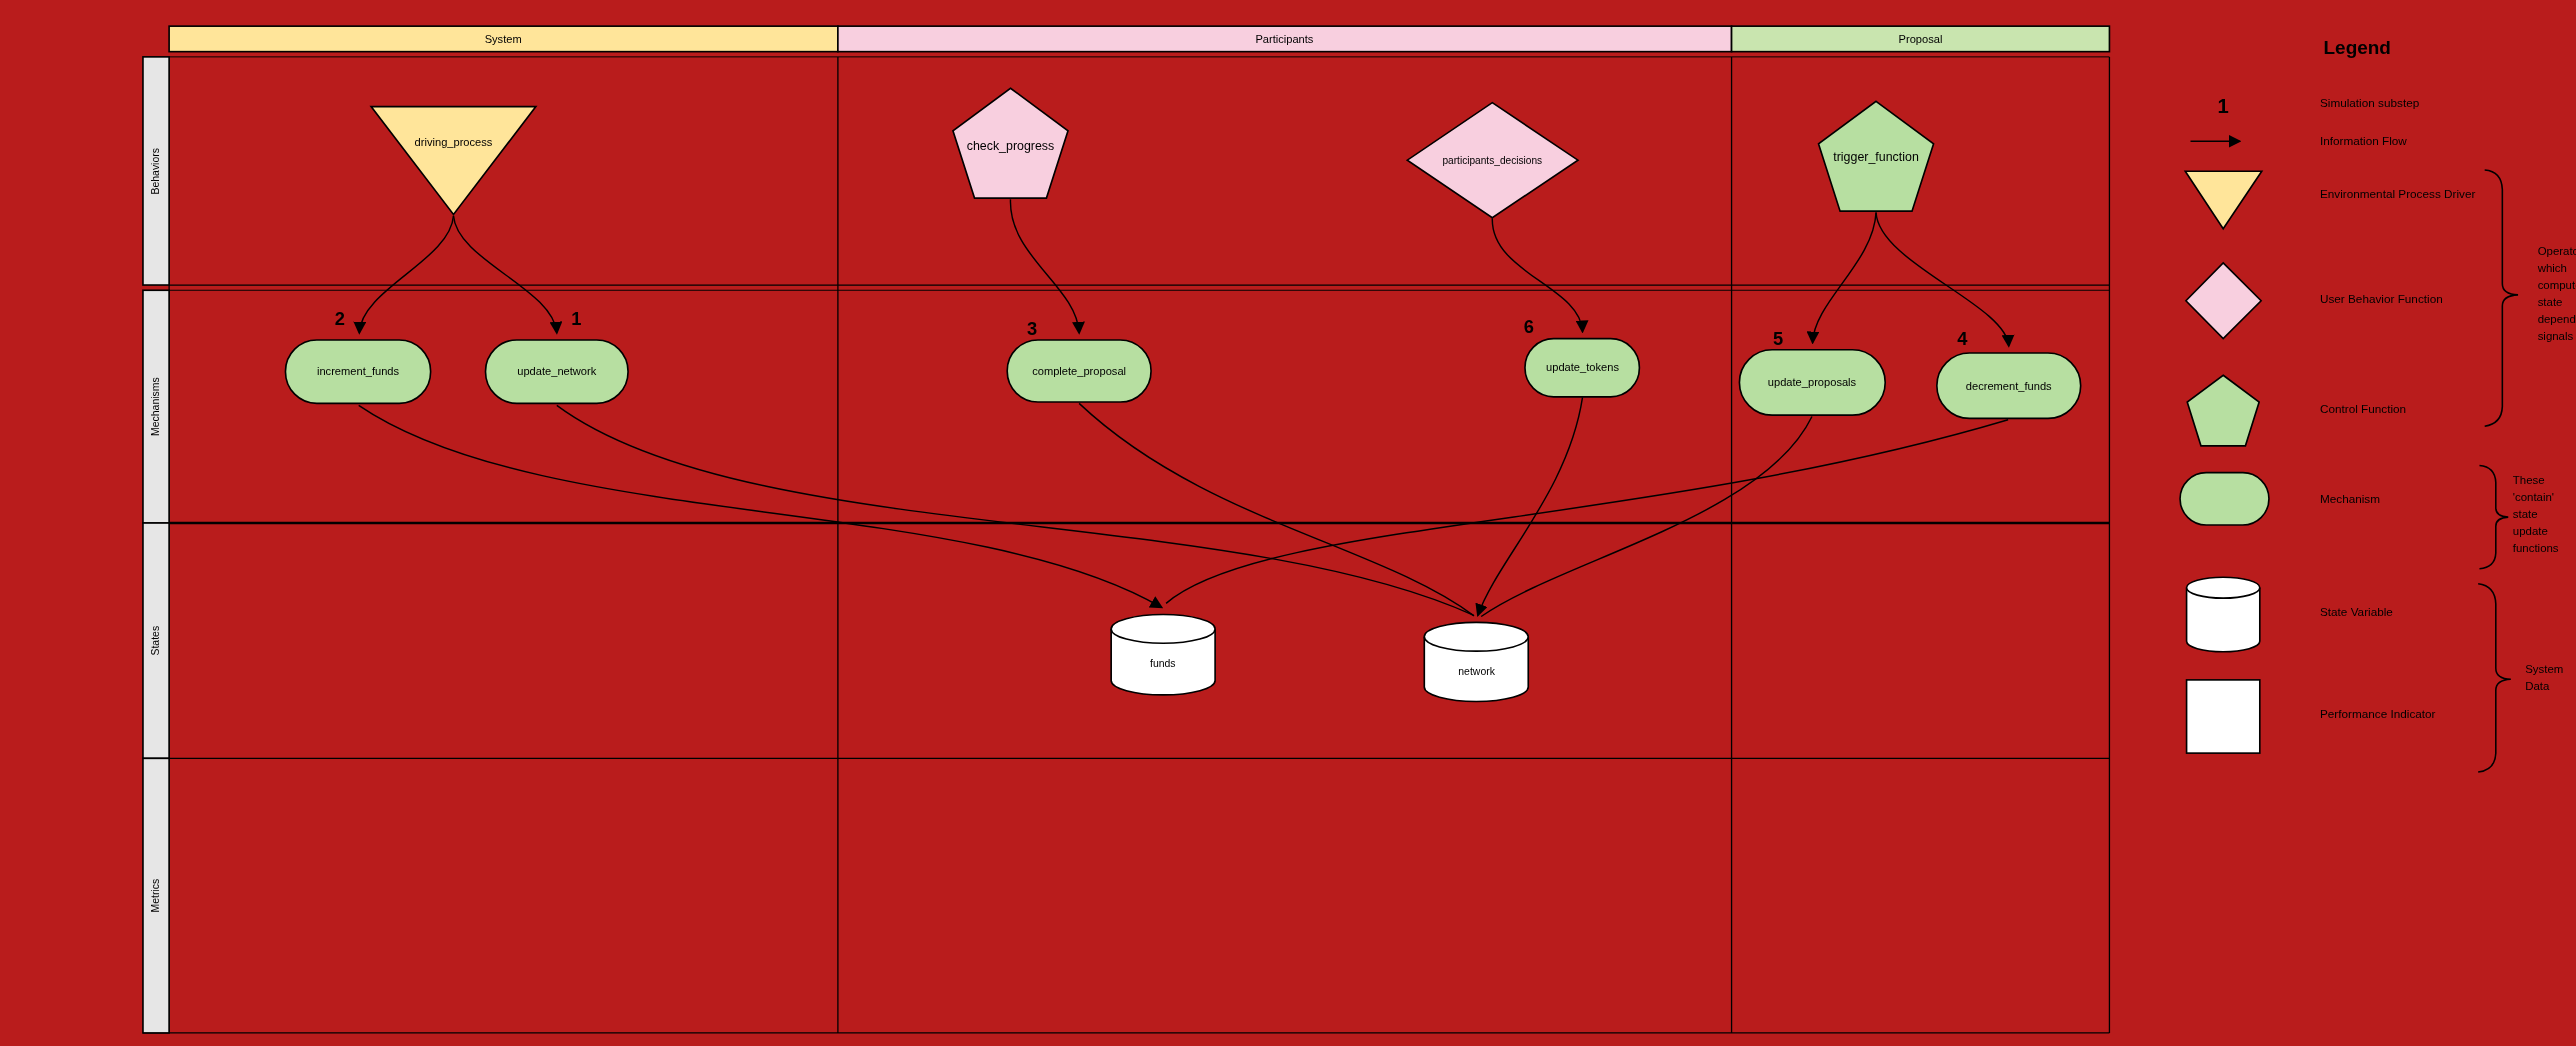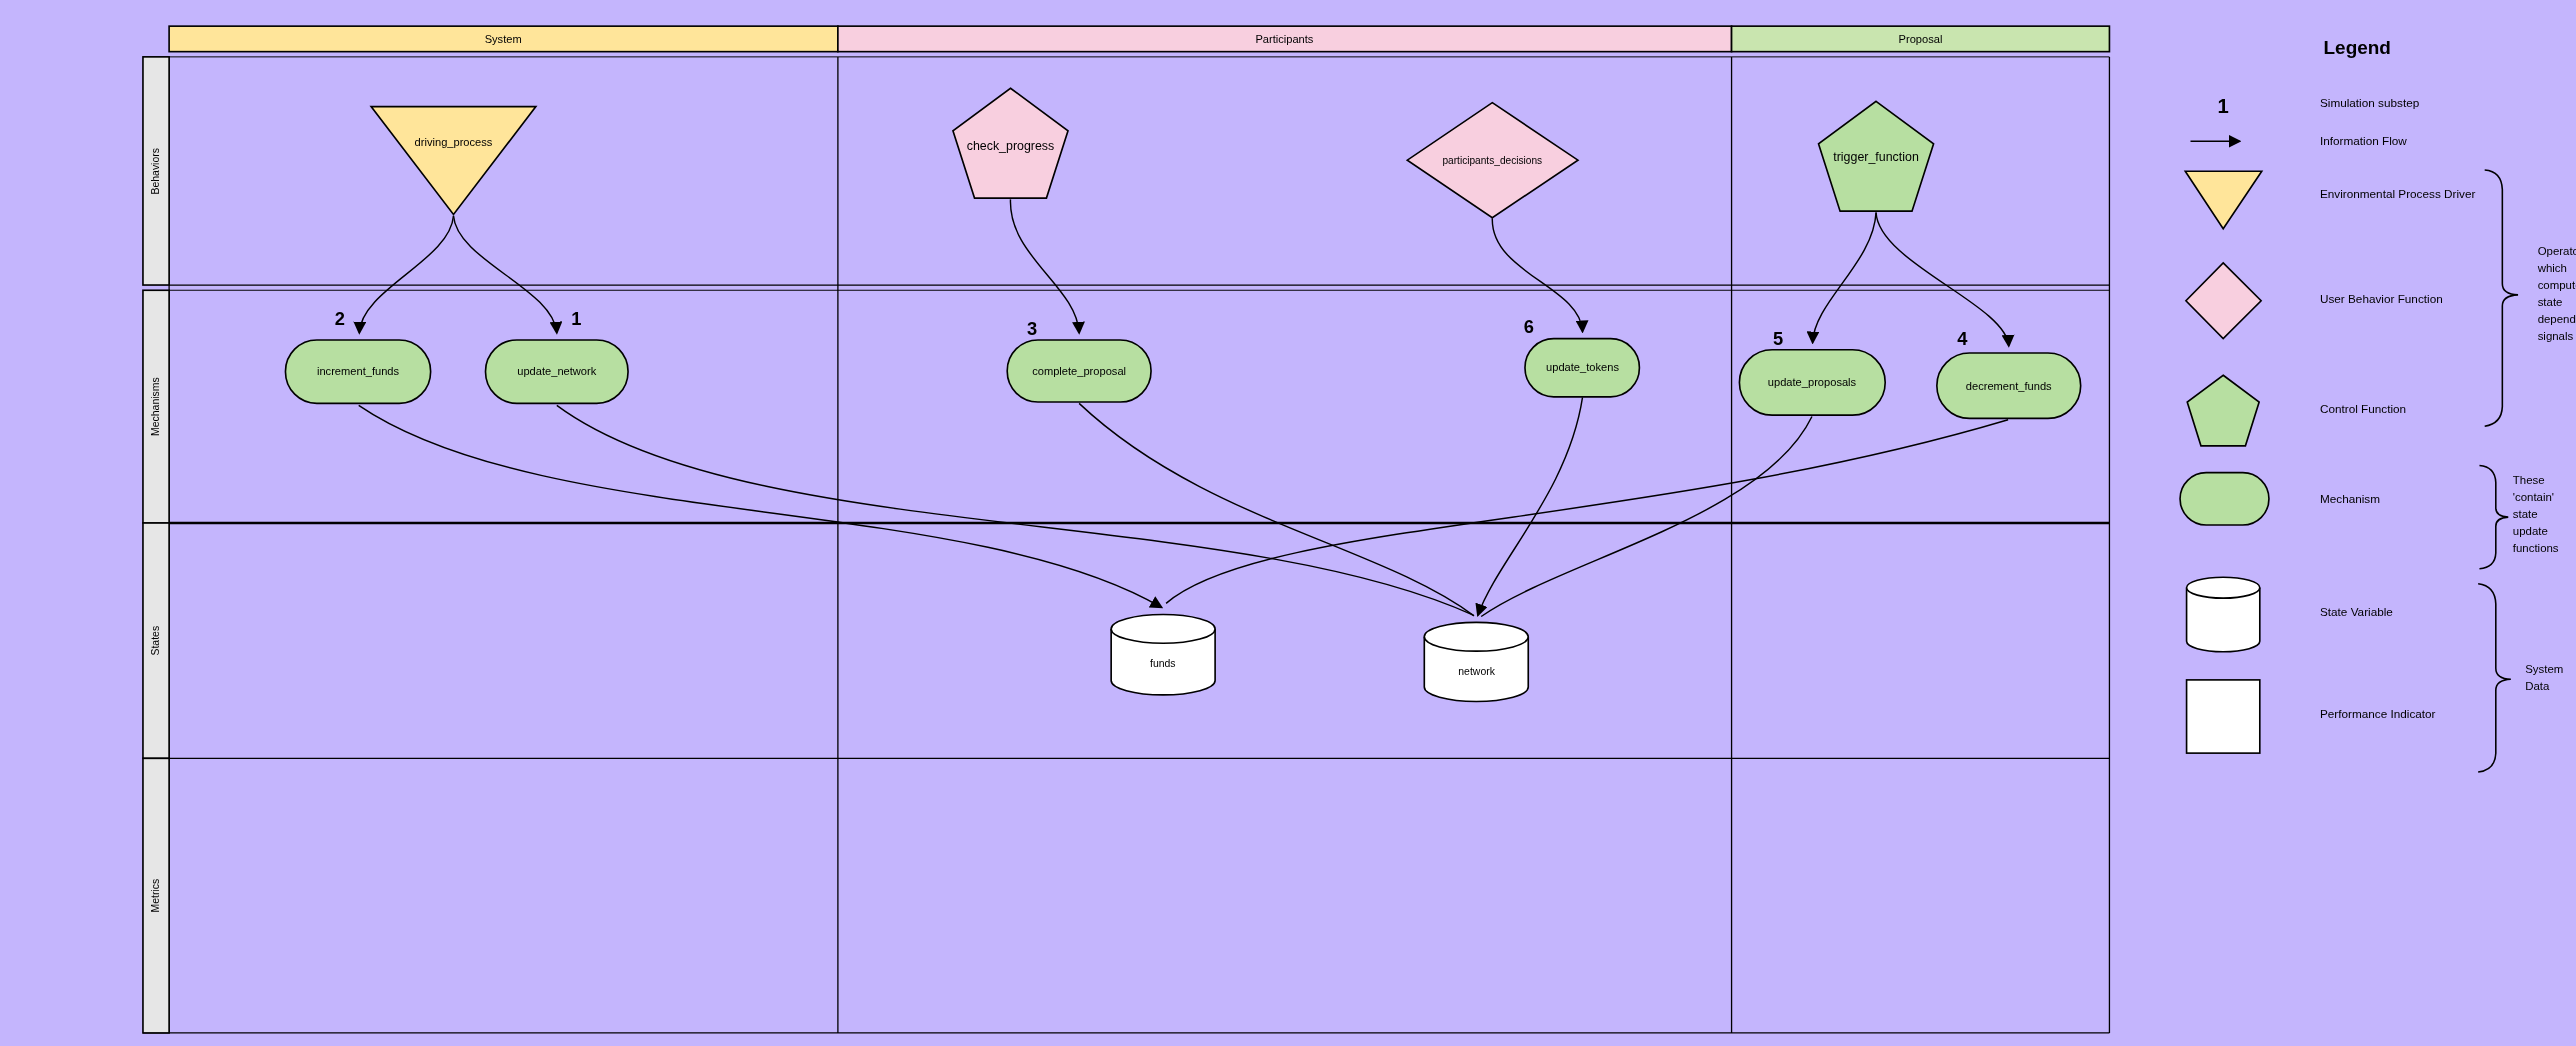--- a/index.html
+++ b/index.html
@@ -1,16 +1,16 @@
 <!DOCTYPE html>
 <html style="font-size:10.5px"><head>
 <meta charset="utf-8">
 <style>
   html,body{margin:0;padding:0;background:#ffffff;}
-  .canvas{position:relative;width:2576px;height:1046px;overflow:hidden;background:#c4b5fd;}
+  .canvas{position:relative;width:2576px;height:1046px;overflow:hidden;background:#b91c1c;}
   svg{display:block;font-family:"Liberation Sans",sans-serif;}
   text{fill:#000;font-family:"Liberation Sans",sans-serif;}
   .shape{stroke:#000;stroke-width:2.5;}
   .edge{fill:none;stroke:#000;stroke-width:2.2;}
   .grid{stroke:#000;}
   .g2{stroke-width:2;}
   .g15{stroke-width:1.5;}
   .g4{stroke-width:4;}
   .hdr-txt{font-size:17px;}
   .lane-txt{font-size:16px;}

